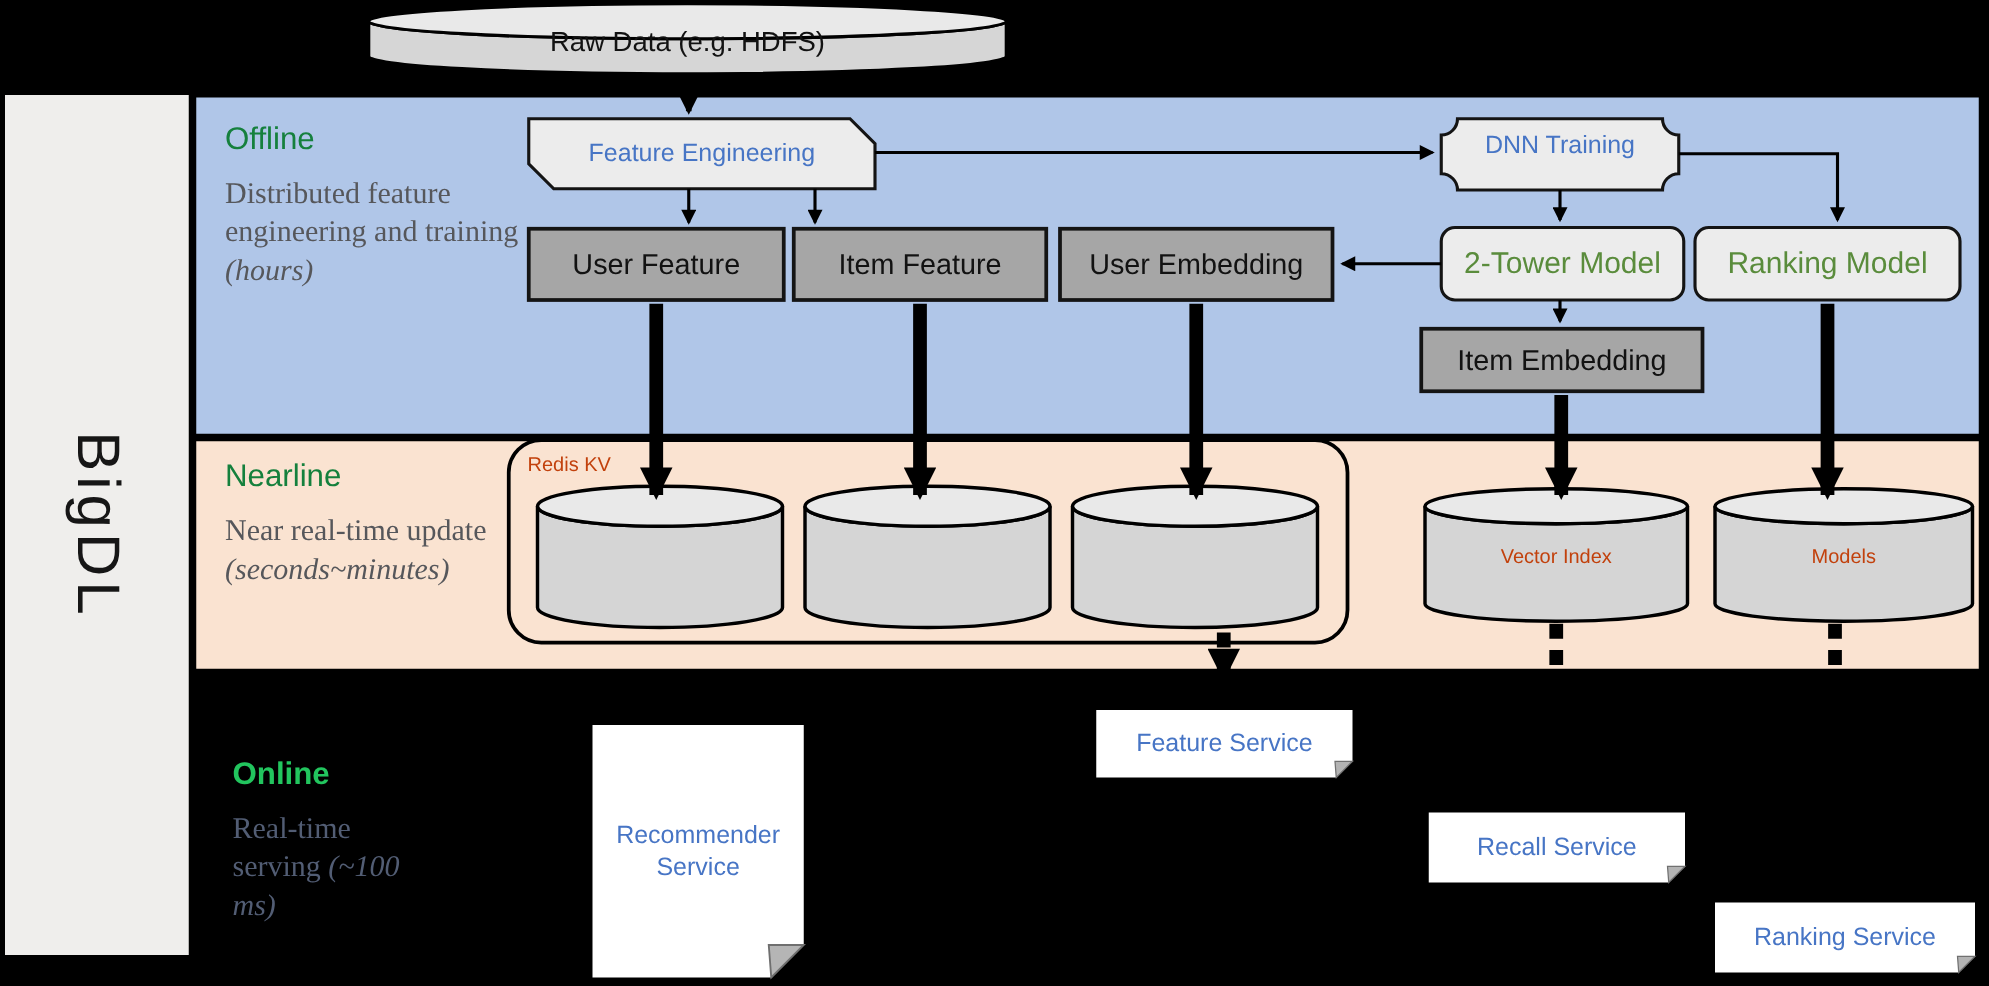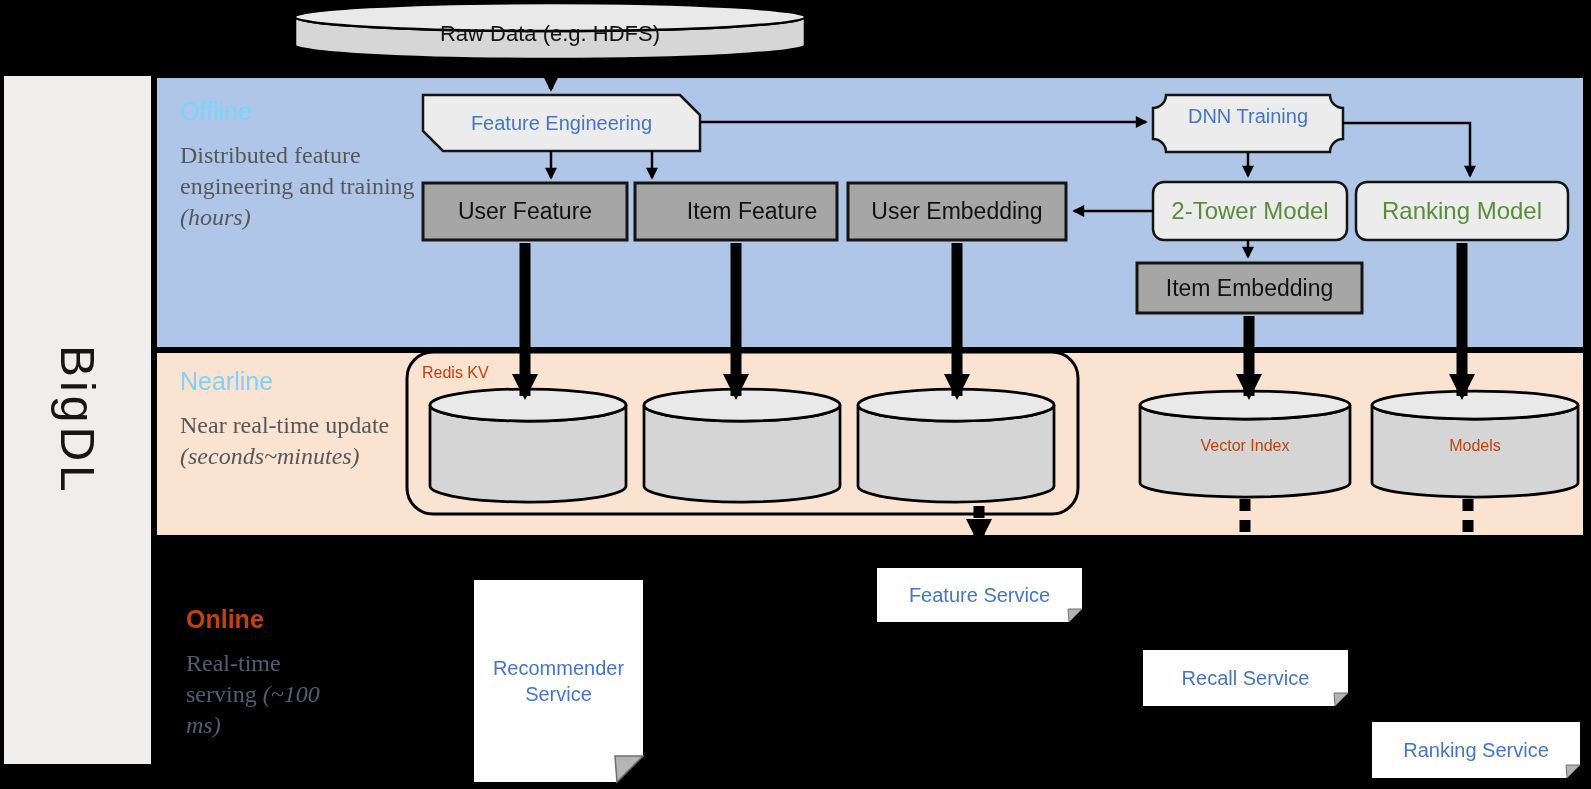--- a/index.html
+++ b/index.html
@@ -21,22 +21,22 @@
   .band.offline{top:78px;height:269px;background:#b0c6e8;}
   .band.nearline{top:353px;height:182px;background:#fae3d1;}
   .node{
     position:absolute;display:flex;align-items:center;justify-content:center;
     text-align:center;line-height:1.15;
   }
   .t-blue{color:#4775c5;font-size:20px;}
   .t-green{color:#5a8c3c;font-size:24px;}
   .t-rust{color:#c2410c;font-size:16px;}
   .t-dark{color:#121212;font-size:23px;}
-  .band-label{font-size:25px;color:#7dd3fc;}
-  .band-label.online{color:#c2410c;font-weight:bold;}
+  .band-label{font-size:25px;color:#15803d;}
+  .band-label.online{color:#22c55e;font-weight:bold;}
   .band-desc{font-size:24px;line-height:31px;color:#56575b;font-family:Liberation Serif, serif;}
   .band-desc.online{color:#525d74;}
   .band-desc i{font-style:italic;}
   .left-align{justify-content:flex-start;text-align:left;}
 </style>
 </head>
 <body>
 
 <div class="stage">
 
@@ -152,21 +152,21 @@
 
   <div class="node band-label online left-align" style="left:186px;top:603px;width:220px;height:32px;">Online</div>
   <div class="node band-desc online left-align" style="left:186px;top:648px;width:160px;height:100px;align-items:flex-start;">
     <span><span>Real-time serving </span><i>(~100 ms)</i></span>
   </div>
 
   <div class="node t-dark" style="left:295px;top:13px;width:510px;height:42px;font-size:22px;">Raw Data (e.g. HDFS)</div>
   <div class="node t-blue" style="left:423px;top:95px;width:277px;height:56px;">Feature Engineering</div>
   <div class="node t-blue" style="left:1153px;top:95px;width:190px;height:42px;">DNN Training</div>
   <div class="node t-dark" style="left:423px;top:183px;width:204px;height:57px;">User Feature</div>
-  <div class="node t-dark" style="left:635px;top:183px;width:202px;height:57px;padding-left:16px;">Item Feature</div>
+  <div class="node t-dark" style="left:635px;top:183px;width:202px;height:57px;">Item Feature</div>
   <div class="node t-dark" style="left:848px;top:183px;width:218px;height:57px;">User Embedding</div>
   <div class="node t-green" style="left:1153px;top:182px;width:194px;height:58px;">2-Tower Model</div>
   <div class="node t-green" style="left:1356px;top:182px;width:212px;height:58px;">Ranking Model</div>
   <div class="node t-dark" style="left:1137px;top:263px;width:225px;height:50px;">Item Embedding</div>
   <div class="node t-rust left-align" style="left:422px;top:358px;width:160px;height:30px;">Redis KV</div>
   <div class="node t-rust" style="left:1140px;top:424px;width:210px;height:44px;">Vector Index</div>
   <div class="node t-rust" style="left:1372px;top:424px;width:206px;height:44px;">Models</div>
 
   <div class="node t-blue" style="left:474px;top:580px;width:169px;height:202px;line-height:1.3;">Recommender Service</div>
   <div class="node t-blue" style="left:877px;top:568px;width:205px;height:54px;">Feature Service</div>

